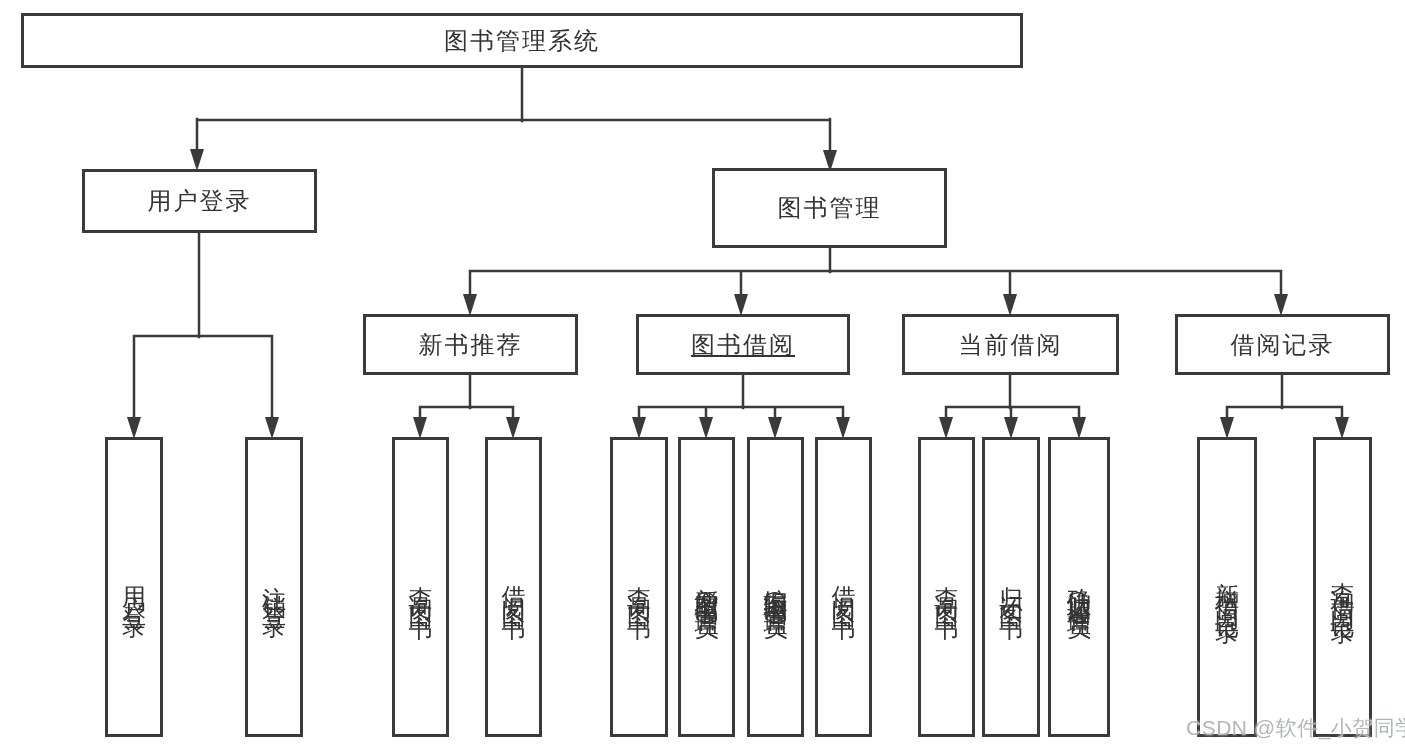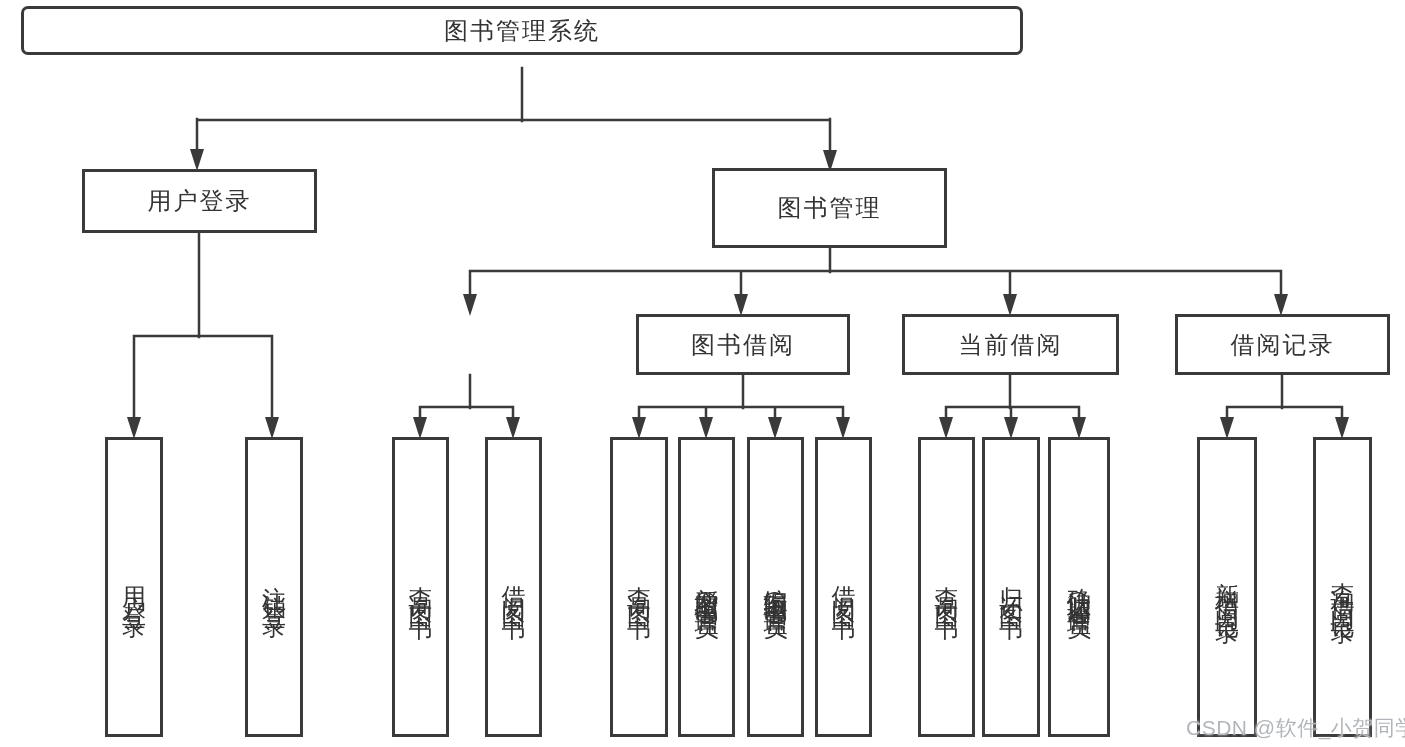--- a/index.html
+++ b/index.html
@@ -99,26 +99,27 @@
       <polygon points="768,417 782,417 775,439"></polygon>
       <polygon points="836,417 850,417 843,439"></polygon>
       <polygon points="939,417 953,417 946,439"></polygon>
       <polygon points="1004,417 1018,417 1011,439"></polygon>
       <polygon points="1072,417 1086,417 1079,439"></polygon>
       <polygon points="1220,417 1234,417 1227,439"></polygon>
       <polygon points="1335,417 1349,417 1342,439"></polygon>
     </g>
   </svg>
 
-  <div class="hbox" style="left:21px; top:6px; width:1002px; height:49px;border-radius:7px;">图书管理系统</div>
+  <div class="hbox" style="left:21px; top:13px; width:1002px; height:55px;">图书管理系统</div>
 
   <div class="hbox" style="left:82px; top:169px; width:235px; height:64px;">用户登录</div>
   <div class="hbox" style="left:712px; top:168px; width:235px; height:80px;">图书管理</div>
 
-  <div class="hbox" style="left:636px; top:314px; width:214px; height:61px;">图书借阅</div>
+  <div class="hbox" style="left:363px; top:314px; width:215px; height:61px;">新书推荐</div>
+  <div class="hbox" style="left:636px; top:314px; width:214px; height:61px;text-decoration:underline;">图书借阅</div>
   <div class="hbox" style="left:902px; top:314px; width:217px; height:61px;font-family:Liberation Mono, monospace;">当前借阅</div>
   <div class="hbox" style="left:1175px; top:314px; width:215px; height:61px;">借阅记录</div>
 
   <div class="vbox sp-s" style="left:105px; width:58px;">
     <span>用户登录</span>
   </div>
   <div class="vbox sp-s" style="left:245px; width:58px;">
     <span>注销登录</span>
   </div>
 

